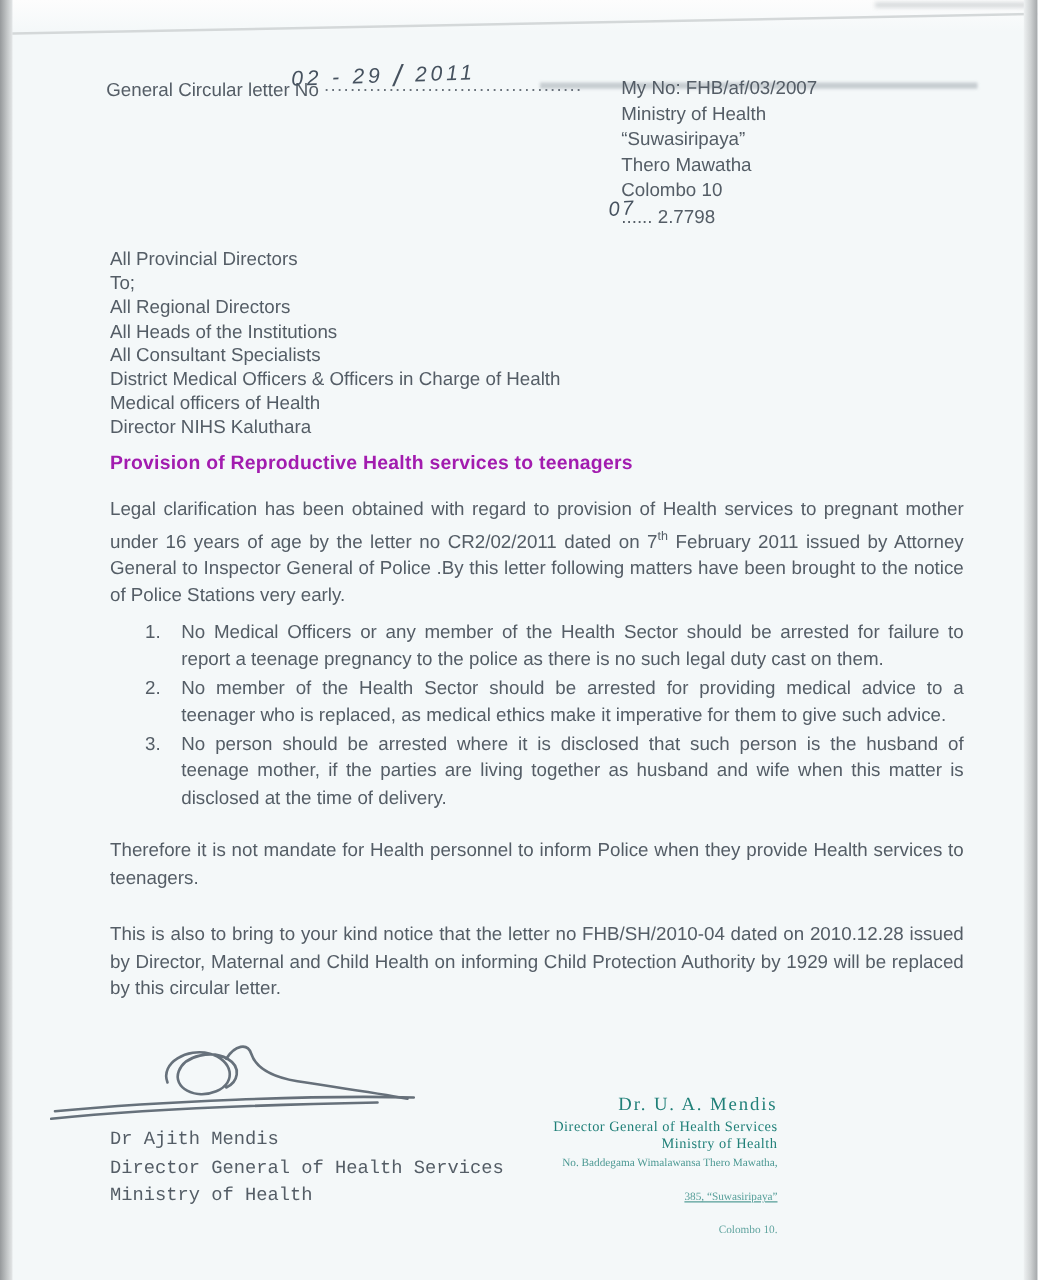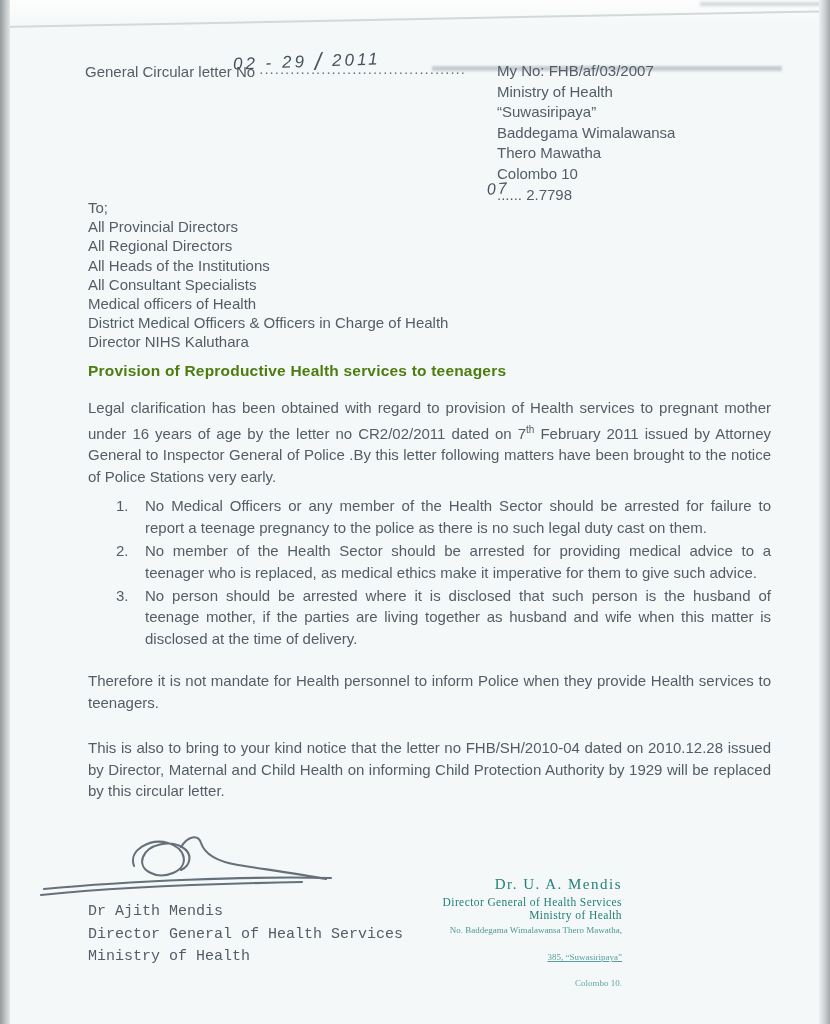--- a/index.html
+++ b/index.html
@@ -36,21 +36,21 @@
   .addr{position:absolute;left:497px;top:61px;font-size:15px;line-height:20.6px;}
   .addr .dateline{position:relative;}
   .addr .hw-day{position:absolute;left:-10px;top:-6px;font-size:16px;
     font-style:italic;color:#46525f;transform:rotate(-4deg);letter-spacing:2px;}
 
   
   .to-block{position:absolute;left:88px;top:198px;font-size:15px;line-height:19.2px;}
 
   
   .main{position:absolute;left:88px;top:362px;width:683px;font-size:15px;}
-  .subject{font-weight:bold;color:#4d7c0f;font-size:15.5px;letter-spacing:.2px;}
+  .subject{font-weight:bold;color:#a21caf;font-size:15.5px;letter-spacing:.2px;}
   .para{text-align:justify;line-height:21.6px;margin-top:17px;}
   sup{font-size:10px;}
   .num-list{margin-top:8px;}
   .num-item{display:flex;margin-top:1px;}
   .num-item .num{width:29px;padding-left:28px;flex:none;line-height:21.8px;}
   .num-item .txt{flex:1;text-align:justify;line-height:21.8px;}
   .para2{margin-top:20px;}
   .para3{margin-top:24px;}
 
   
@@ -81,37 +81,36 @@
   <div class="hdr">
     <span>General Circular letter No</span>
     <span class="dots">...................................................................</span>
     <span class="handwrite circ-no"><span>02 - 29</span> <span class="slash">/</span> <span>2011</span></span>
   </div>
 
   <div class="addr">
     <div>My No: FHB/af/03/2007</div>
     <div>Ministry of Health</div>
     <div>“Suwasiripaya”</div>
-    <div>Baddegama Wimalawansa</div>
     <div>Thero Mawatha</div>
     <div>Colombo 10</div>
     <div class="dateline">
       <span class="hw-day">07</span>
       <span>...... 2.7798</span>
     </div>
   </div>
 
   <div class="to-block">
+    <div>All Provincial Directors</div>
     <div>To;</div>
-    <div>All Provincial Directors</div>
     <div>All Regional Directors</div>
     <div>All Heads of the Institutions</div>
     <div>All Consultant Specialists</div>
+    <div>District Medical Officers &amp; Officers in Charge of Health</div>
     <div>Medical officers of Health</div>
-    <div>District Medical Officers &amp; Officers in Charge of Health</div>
     <div>Director NIHS Kaluthara</div>
   </div>
 
   <div class="main">
     <div class="subject">Provision of Reproductive Health services to teenagers</div>
 
     <div class="para"><span>Legal clarification has been obtained with regard to provision of Health services to pregnant mother under 16 years of age by the letter no CR2/02/2011 dated on 7</span><sup>th</sup><span> February 2011 issued by Attorney General to Inspector General of Police .By this letter following matters have been brought to the notice of Police Stations very early.</span></div>
 
     <div class="num-list">
       <div class="num-item">

